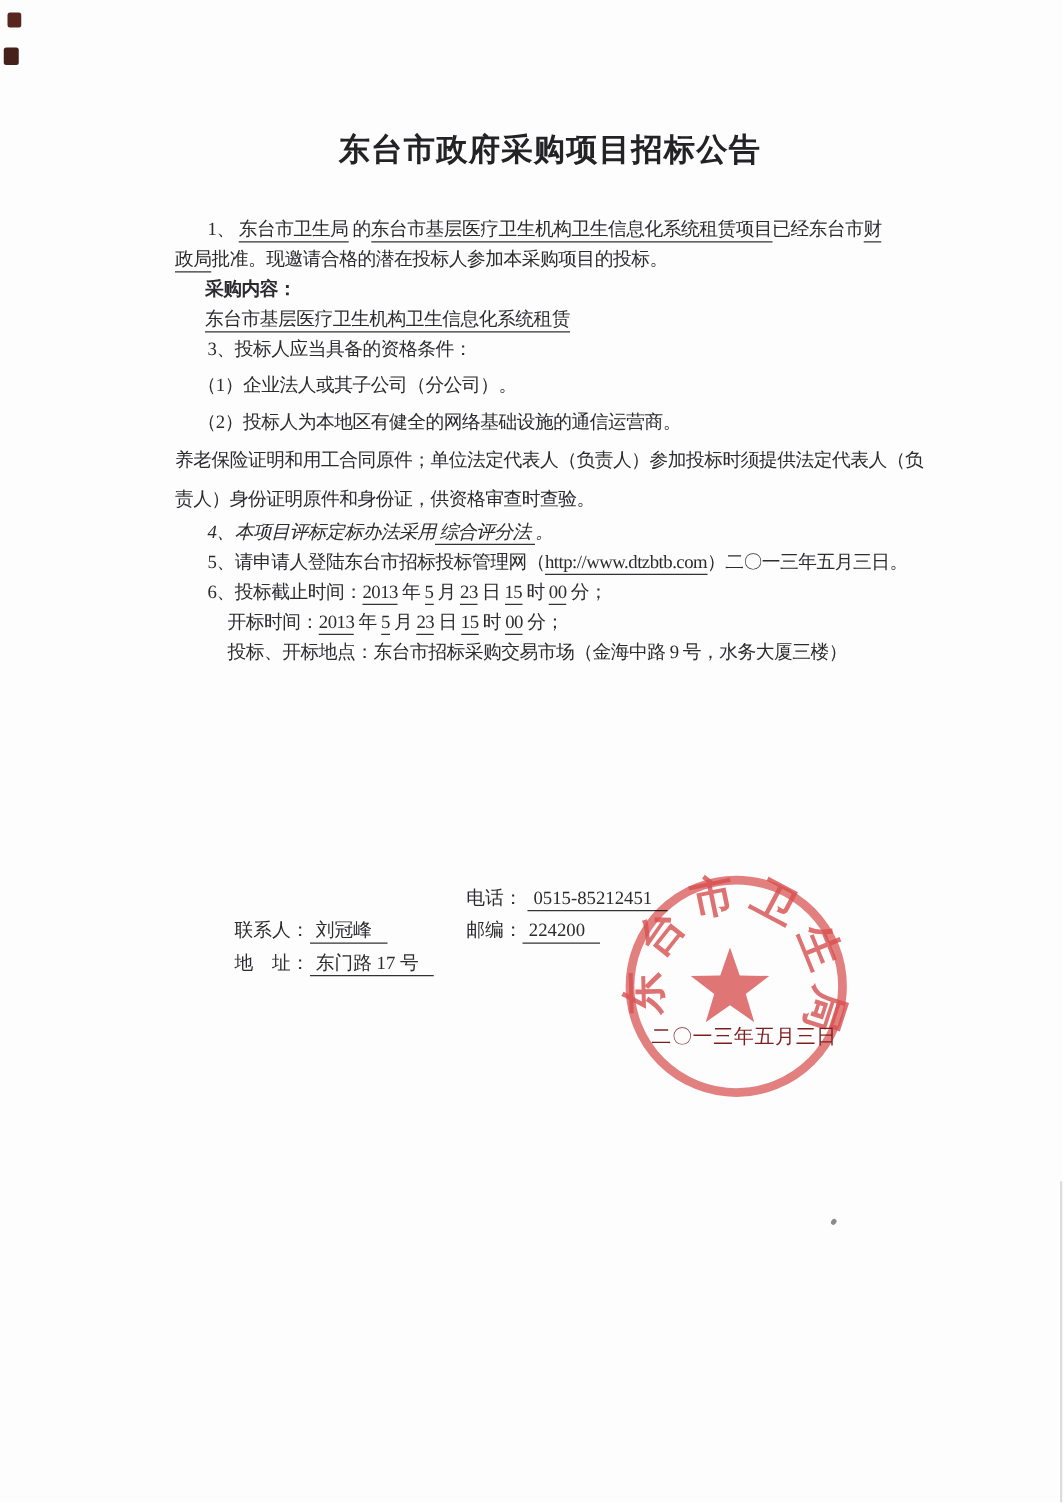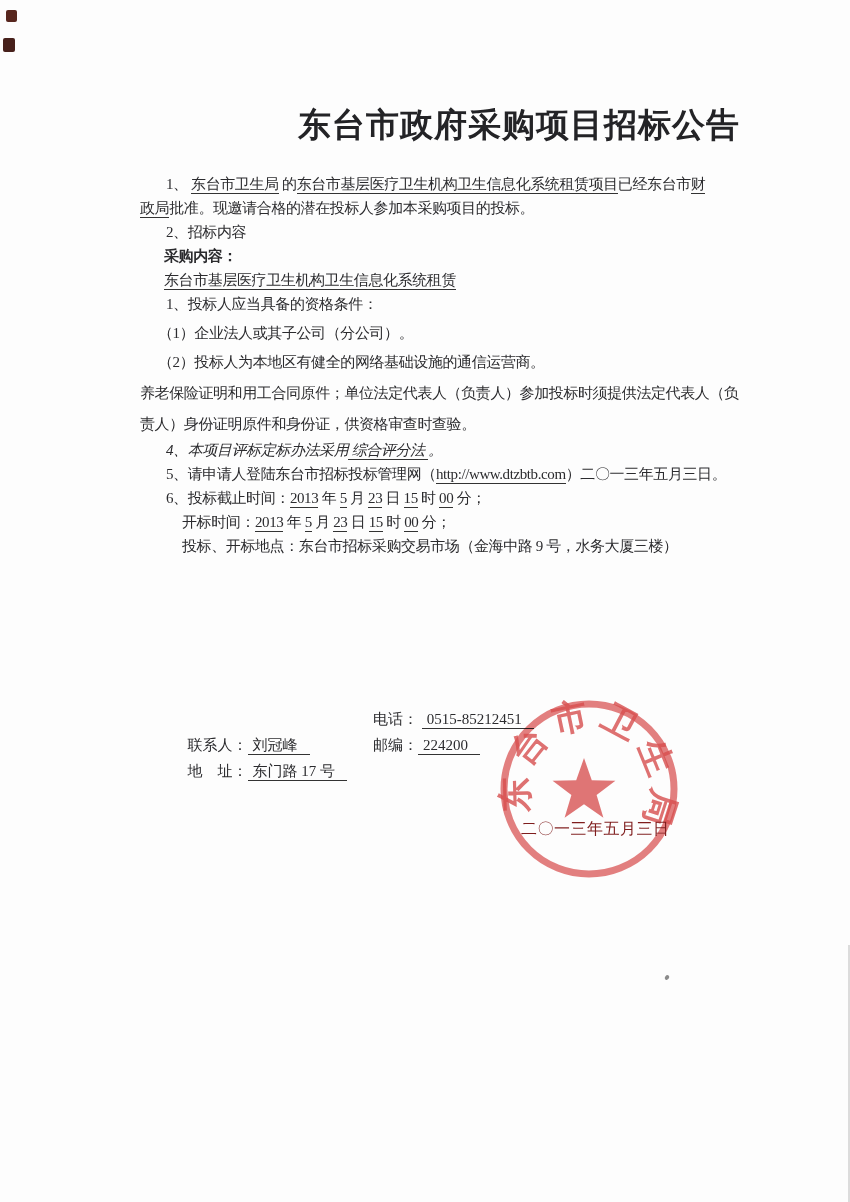--- a/index.html
+++ b/index.html
@@ -6,21 +6,21 @@
   body{
     width:850px;height:1202px;position:relative;overflow:hidden;
     background:#fdfdfd;color:#2b2b2e;
     font-family:"Liberation Serif","DejaVu Serif",serif;
   }
   .page{position:absolute;inset:0;background:#fdfdfd;}
 
   
   .doc-title{
     position:absolute;top:103px;left:140px;width:600px;margin:0;
-    text-align:right;font-size:33px;font-weight:bold;letter-spacing:1px;
+    text-align:center;font-size:25px;font-weight:bold;letter-spacing:1px;
     color:#232326;
   }
 
   
   .doc-body{
     position:absolute;top:172px;left:140px;width:650px;
     font-size:15px;letter-spacing:-0.4px;color:#2b2b2e;
   }
   .line{white-space:pre;line-height:24px;height:24px;}
   .ind-para{padding-left:26px;}
@@ -62,24 +62,23 @@
   <div class="mark mark1"></div>
   <div class="mark mark2"></div>
   <div class="speck"></div>
   <div class="edge-line"></div>
 
   <h1 class="doc-title">东台市政府采购项目招标公告</h1>
 
   <div class="doc-body" id="doc-body">
       <div class="line ind-para"><span>1、 </span><span class="u">东台市卫生局</span><span> 的</span><span class="u">东台市基层医疗卫生机构卫生信息化系统租赁项目</span><span>已经东台市</span><span class="u">财</span></div>
       <div class="line "><span class="u">政局</span><span>批准。现邀请合格的潜在投标人参加本采购项目的投标。</span></div>
-      <div class="line ind-para"><span>2、招标内容</span></div>
       <div class="line ind-half bold"><span>采购内容：</span></div>
       <div class="line ind-half"><span class="u">东台市基层医疗卫生机构卫生信息化系统租赁</span></div>
-      <div class="line ind-para"><span>1、投标人应当具备的资格条件：</span></div>
+      <div class="line ind-para"><span>3、投标人应当具备的资格条件：</span></div>
       <div class="line ind-item" style="margin-top: 5px;"><span>（1）企业法人或其子公司（分公司）。</span></div>
       <div class="line ind-item" style="margin-top: 5px;"><span>（2）投标人为本地区有健全的网络基础设施的通信运营商。</span></div>
       <div class="line " style="margin-top: 7px;"><span>养老保险证明和用工合同原件；单位法定代表人（负责人）参加投标时须提供法定代表人（负</span></div>
       <div class="line " style="margin-top: 7px;"><span>责人）身份证明原件和身份证，供资格审查时查验。</span></div>
       <div class="line ind-para" style="margin-top: 2px; font-style: italic;"><span>4、本项目评标定标办法采用</span><span class="u"> 综合评分法 </span><span>。</span></div>
       <div class="line ind-para"><span>5、请申请人登陆东台市招标投标管理网（</span><span class="u">http://www.dtzbtb.com</span><span>）二〇一三年五月三日。</span></div>
       <div class="line ind-para"><span>6、投标截止时间：</span><span class="u">2013</span><span> 年 </span><span class="u">5</span><span> 月 </span><span class="u">23</span><span> 日 </span><span class="u">15</span><span> 时 </span><span class="u">00</span><span> 分；</span></div>
       <div class="line ind-sub"><span>开标时间：</span><span class="u">2013</span><span> 年 </span><span class="u">5</span><span> 月 </span><span class="u">23</span><span> 日 </span><span class="u">15</span><span> 时 </span><span class="u">00</span><span> 分；</span></div>
       <div class="line ind-sub"><span>投标、开标地点：东台市招标采购交易市场（金海中路 9 号，水务大厦三楼）</span></div>
     </div>

